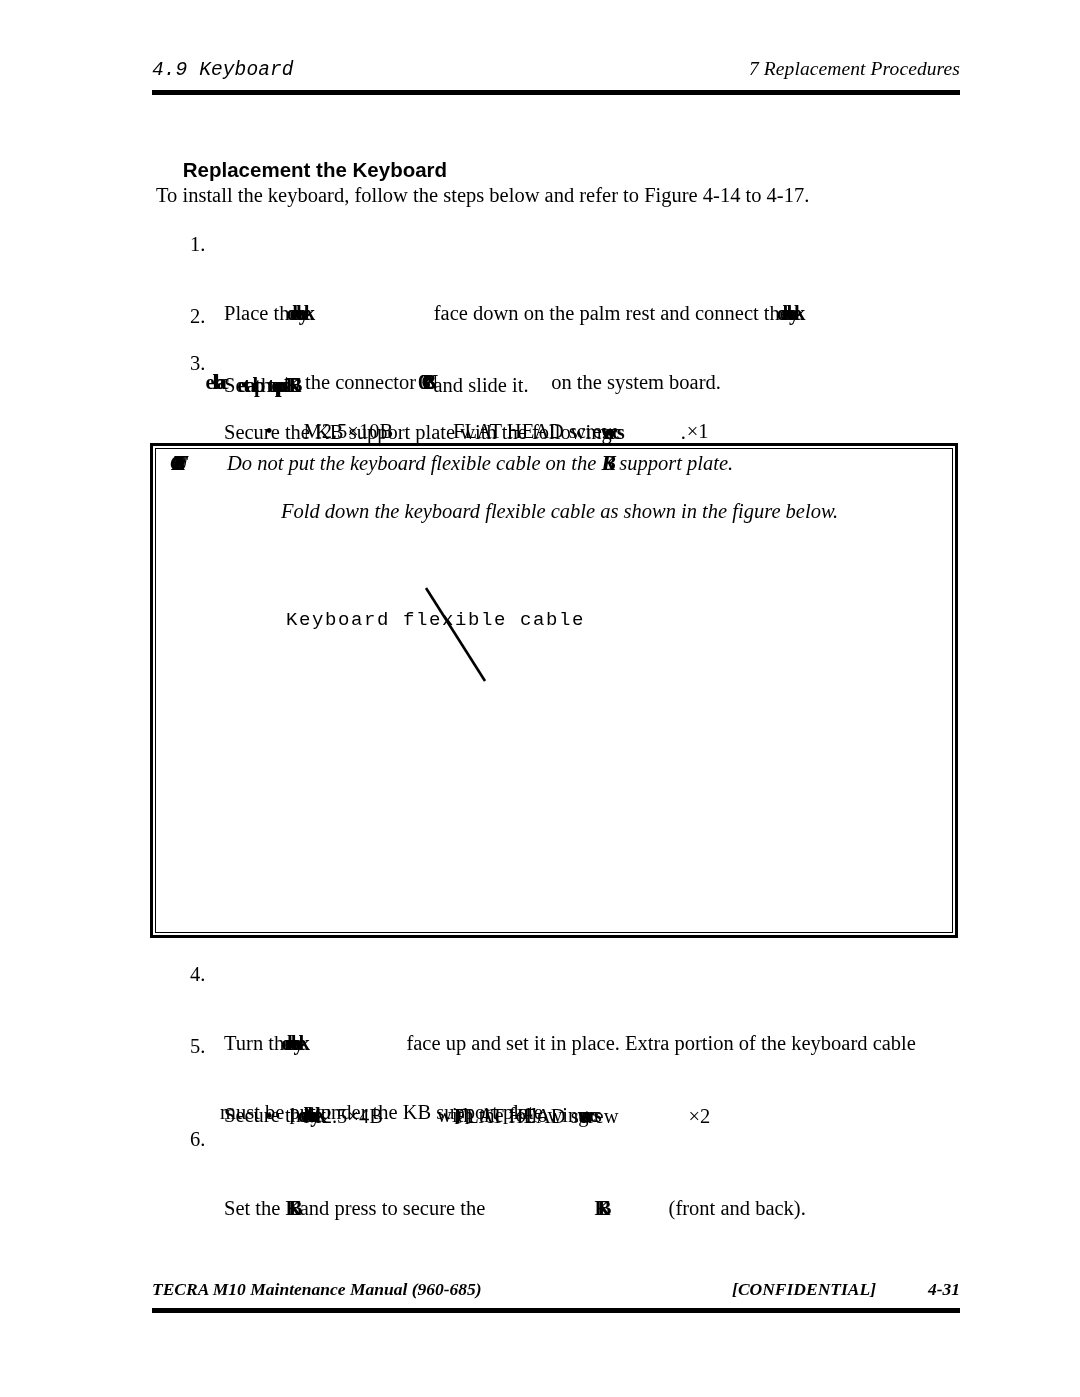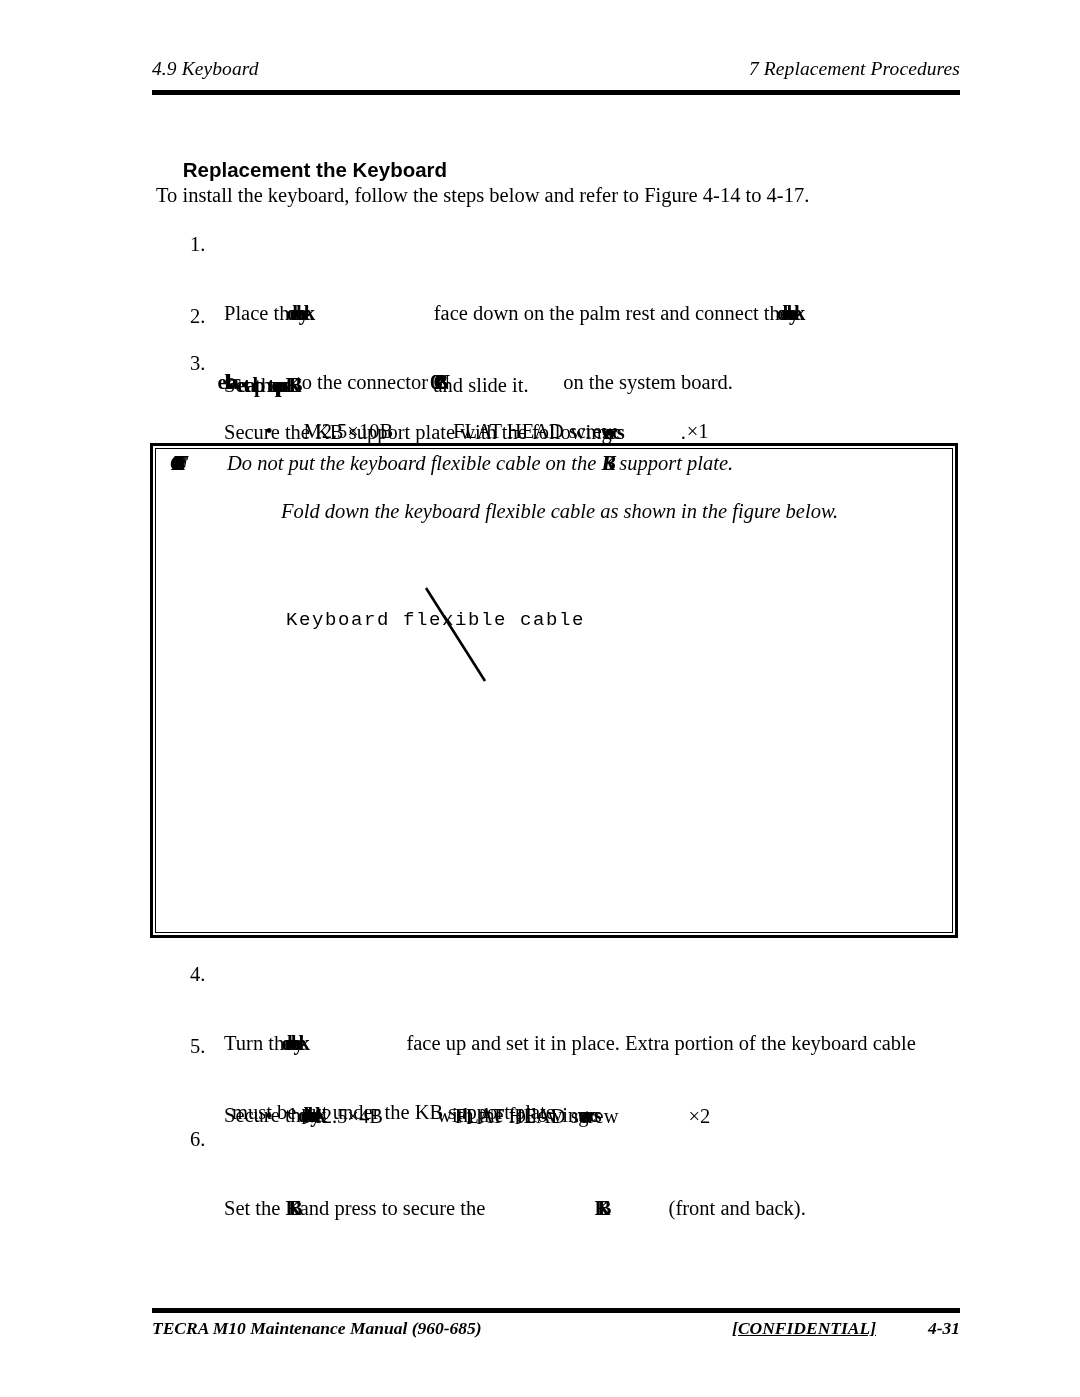--- a/index.html
+++ b/index.html
@@ -30,21 +30,21 @@
     left: 152px;
     top: 58px;
     width: 808px;
     display: flex;
     justify-content: space-between;
     align-items: baseline;
     font-style: italic;
     font-size: 19.5px;
     letter-spacing: 0.1px;
   }
-  .header .left { white-space: pre; }
+  .header .left { white-space: pre; font-family: Liberation Mono, monospace; }
   .header .right { white-space: pre; }
 
   .header-rule {
     position: absolute;
     left: 152px;
     top: 90px;
     width: 808px;
     height: 4px;
     background: #000;
     border-bottom: 1px solid #000;
@@ -81,21 +81,21 @@
     top: 0;
     width: 34px;
     text-align: left;
   }
   .step .body {
     display: block;
     margin-left: 34px;
   }
   .step .line2 {
     display: block;
-    margin-left: 42px;
+    margin-left: 30px;
   }
 
   .bullet {
     position: absolute;
     font-size: 20.5px;
     white-space: pre;
   }
   .bullet .dot {
     display: inline-block;
     width: 38px;
@@ -187,31 +187,31 @@
     left: 152px;
     top: 1308px;
     width: 808px;
     height: 4px;
     background: #000;
     border-top: 1px solid #000;
   }
   .footer {
     position: absolute;
     left: 152px;
-    top: 1318px;
+    top: 1279px;
     width: 808px;
     font-style: italic;
     font-weight: bold;
     font-size: 17.5px;
     display: flex;
     align-items: baseline;
   }
   .footer .f-left { flex: 0 0 auto; white-space: pre; }
   .footer .f-spacer { flex: 1 1 auto; }
-  .footer .f-conf { flex: 0 0 auto; white-space: pre; text-decoration: underline; }
+  .footer .f-conf { flex: 0 0 auto; white-space: pre; }
   .footer .f-page { flex: 0 0 auto; width: 84px; text-align: right; white-space: pre; }
 </style>
 </head>
 <body>
 
 <div class="page">
 
   <div class="header">
     <span class="left">4.9 Keyboard</span>
     <span class="right">7 Replacement Procedures</span>

